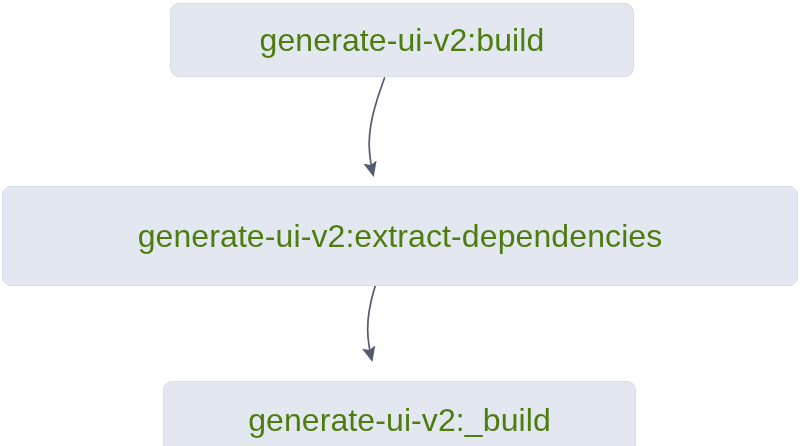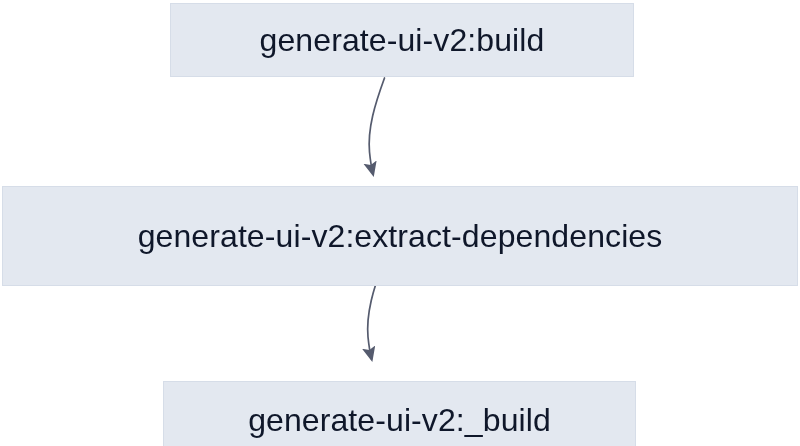--- a/index.html
+++ b/index.html
@@ -23,25 +23,25 @@
     top: 0;
     width: 800px;
     height: 446px;
     pointer-events: none;
   }
   .node {
     position: absolute;
     box-sizing: border-box;
     background: #e3e8f0;
     border: 1px solid #d6dde8;
-    border-radius: 0;
+    border-radius: 9px;
     display: flex;
     align-items: center;
     justify-content: center;
-    color: #0f172a;
+    color: #4d7c0f;
     font-size: 32px;
     font-weight: 400;
     letter-spacing: 0.1px;
     white-space: nowrap;
     line-height: 1;
   }
   .node-label {
     display: block;
     padding: 0 4px;
   }

